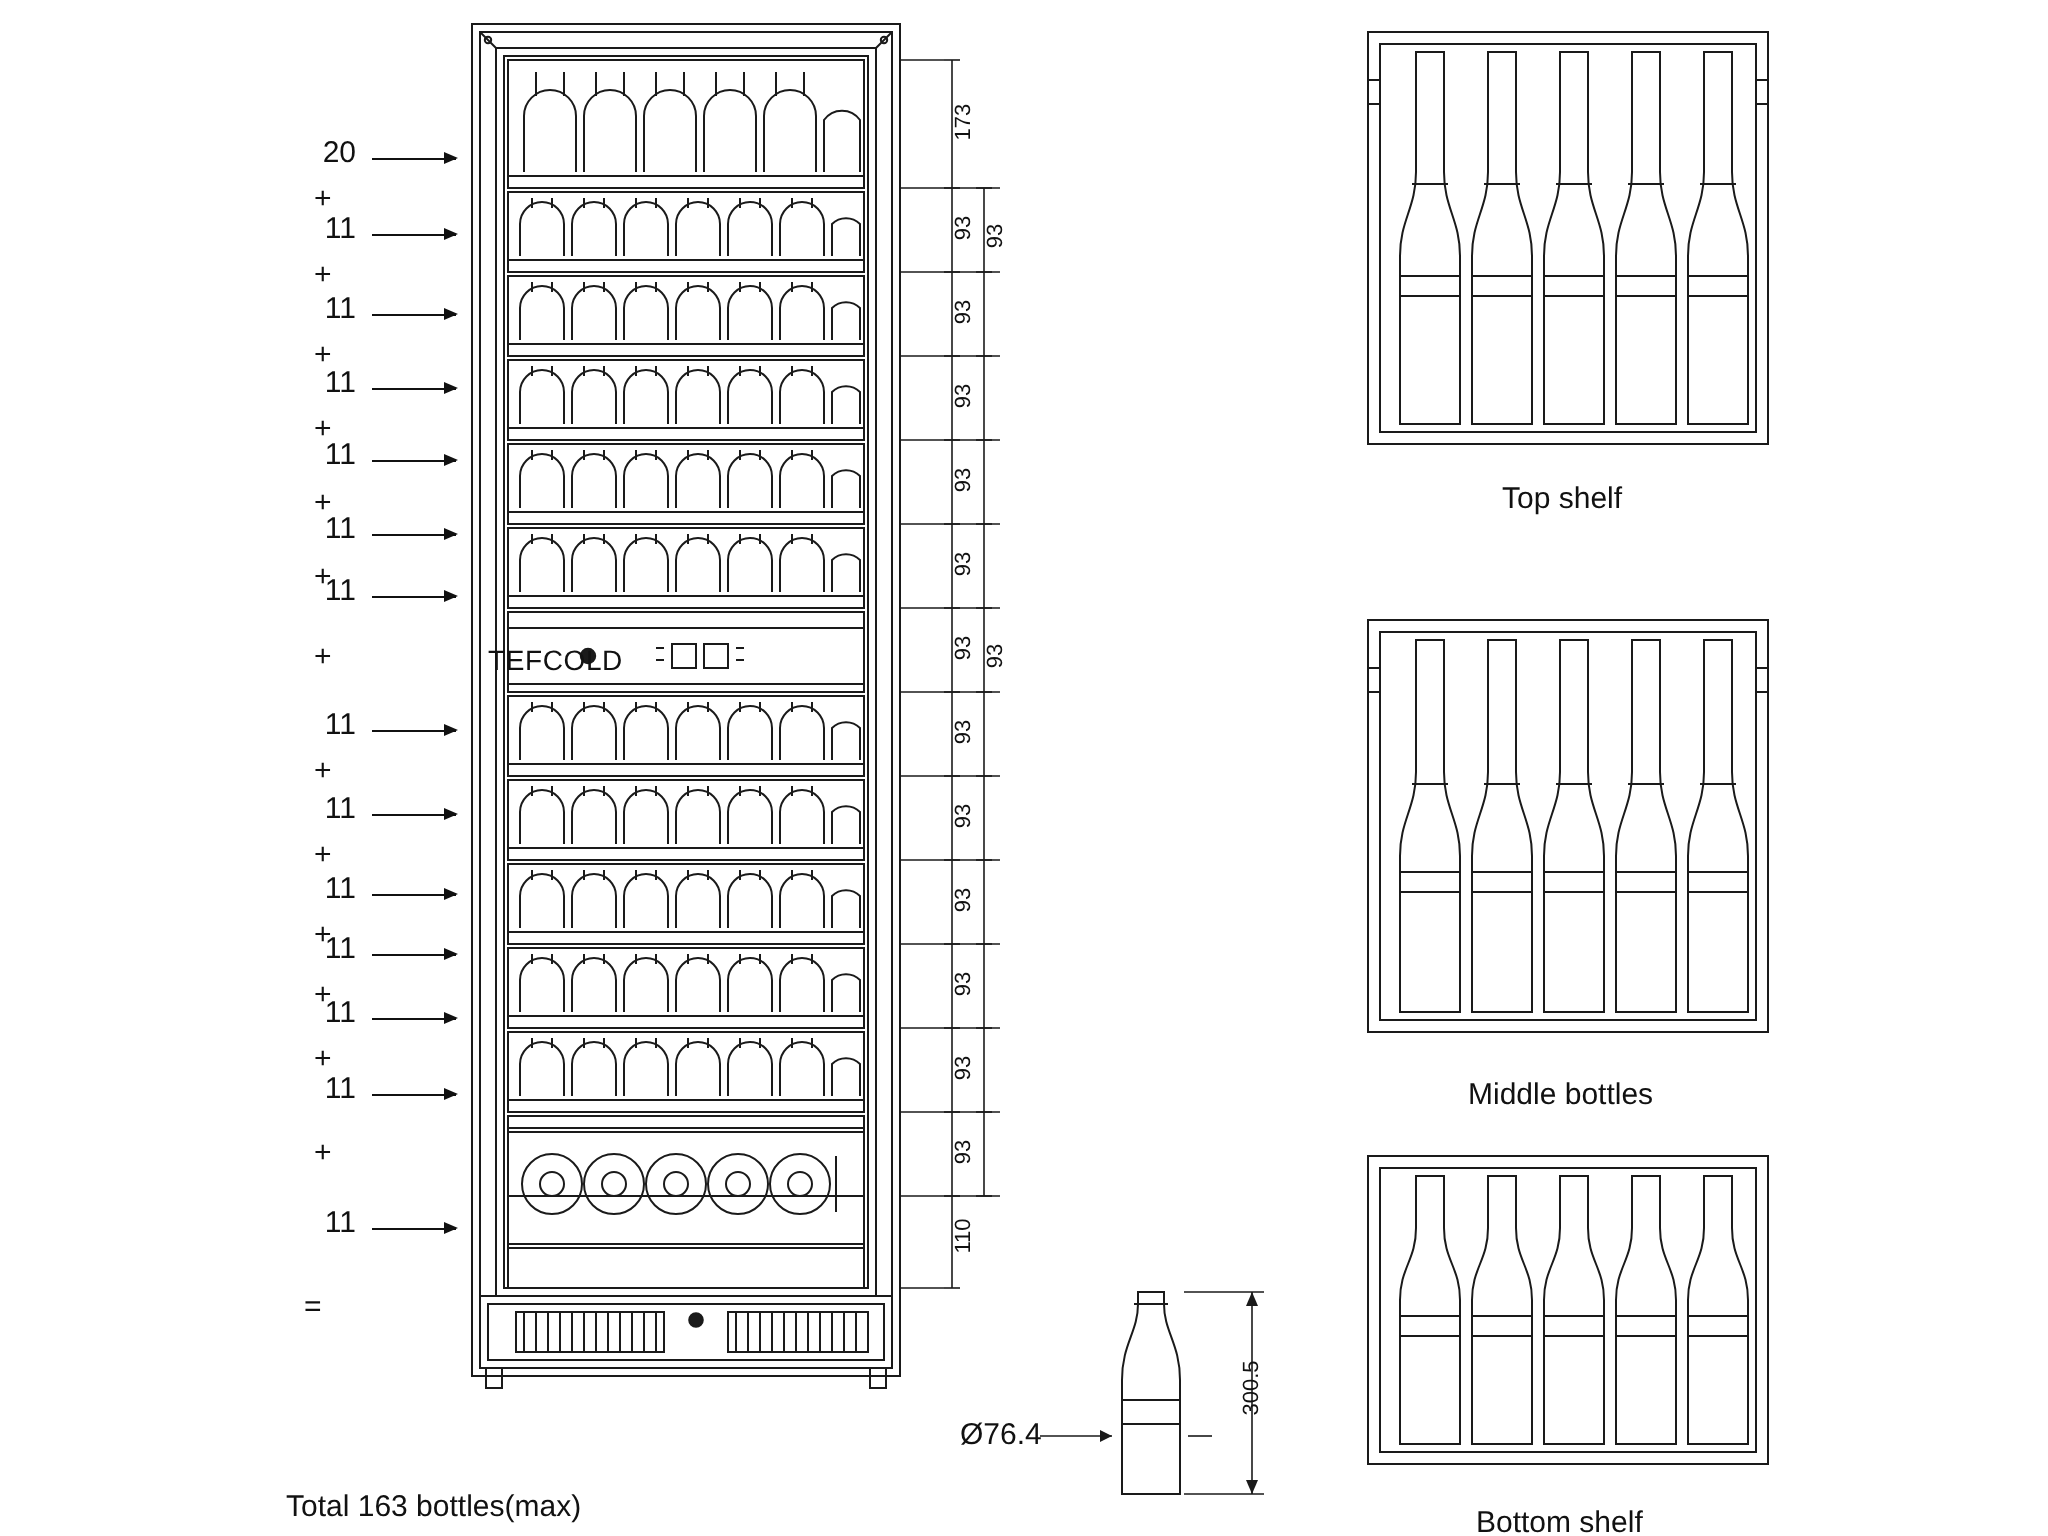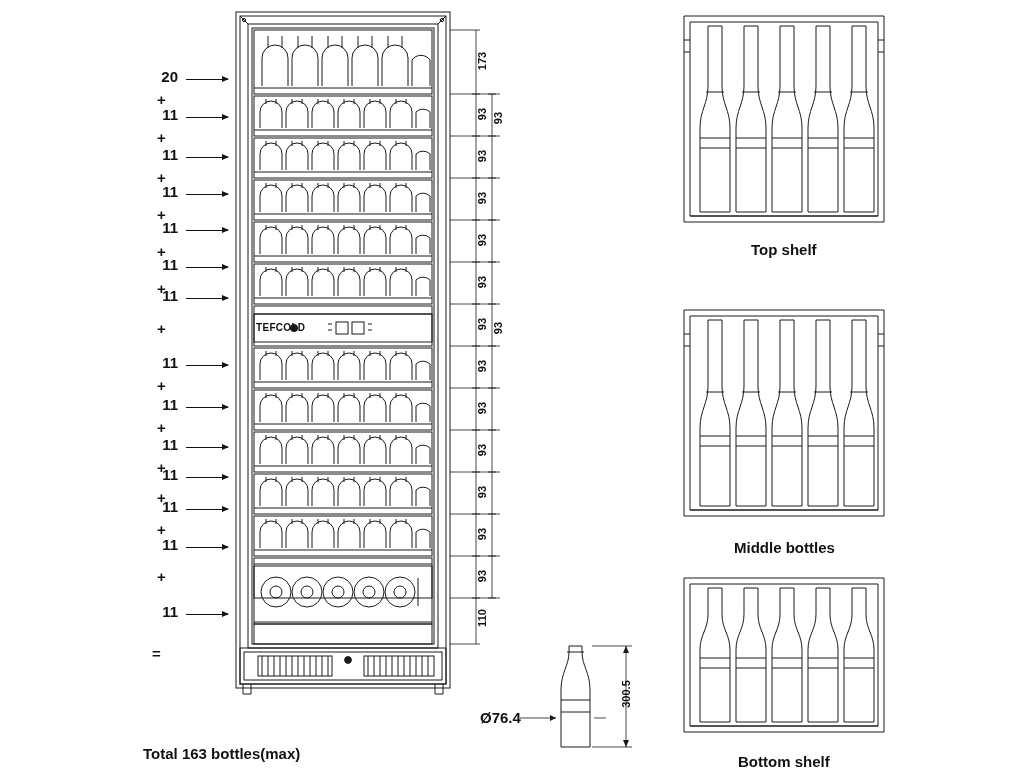--- a/index.html
+++ b/index.html
@@ -1,17 +1,17 @@
 <!DOCTYPE html>
 <html><head>
 <meta charset="utf-8">
 <style>
   html,body{margin:0;padding:0;background:#ffffff;}
   body{width:1024px;height:768px;overflow:hidden;font-family:"Liberation Sans",sans-serif;color:#1a1a1a;}
-  #stage{position:relative;width:1024px;height:768px;font-weight:bold;}
+  #stage{position:relative;width:1024px;height:768px;}
   .lbl{position:absolute;font-size:15px;color:#111;white-space:nowrap;}
   .vlbl{position:absolute;font-size:11px;color:#111;transform:rotate(-90deg);transform-origin:center center;white-space:nowrap;}
   .caption{position:absolute;font-size:15px;color:#111;white-space:nowrap;}
   .plus{position:absolute;font-size:15px;color:#111;}
   .cnt{position:absolute;font-size:15px;color:#111;text-align:right;width:34px;}
   .arrow{position:absolute;height:1px;background:#111;}
   .arrow:after{content:"";position:absolute;right:-1px;top:-3.5px;border-left:7px solid #111;border-top:3.5px solid transparent;border-bottom:3.5px solid transparent;}
   svg{position:absolute;left:0;top:0;}
   .eq{position:absolute;font-size:15px;color:#111;}
 </style>
@@ -501,21 +501,21 @@
 
   <div class="cnt" style="left:144px;top:536px;">11</div>
   <div class="arrow" style="left:186px;top:547px;width:42px;"></div>
   <div class="plus" style="left:157px;top:568px;">+</div>
 
   <div class="cnt" style="left:144px;top:603px;">11</div>
   <div class="arrow" style="left:186px;top:614px;width:42px;"></div>
 
   <div class="eq" style="left:152px;top:645px;">=</div>
 
-  <div class="lbl" style="left:256px;top:322px;font-size:10px;letter-spacing:0.3px;">TEFCOLD</div>
+  <div class="lbl" style="left:244px;top:322px;font-size:14px;letter-spacing:0.3px;">TEFCOLD</div>
 
   <div class="caption" style="left:143px;top:745px;">Total 163 bottles(max)</div>
 
   <svg width="1024" height="768" viewBox="0 0 1024 768">
     <g stroke="#1a1a1a" fill="none" stroke-width="1">
 
       <path d="M561 747 L561 690 C561 672 569 666 569 652 L569 646 L582 646 L582 652 C582 666 590 672 590 690 L590 747 Z"></path>
       <path d="M567 652 L584 652"></path>
       <path d="M561 700 L590 700"></path>
       <path d="M561 712 L590 712"></path>

